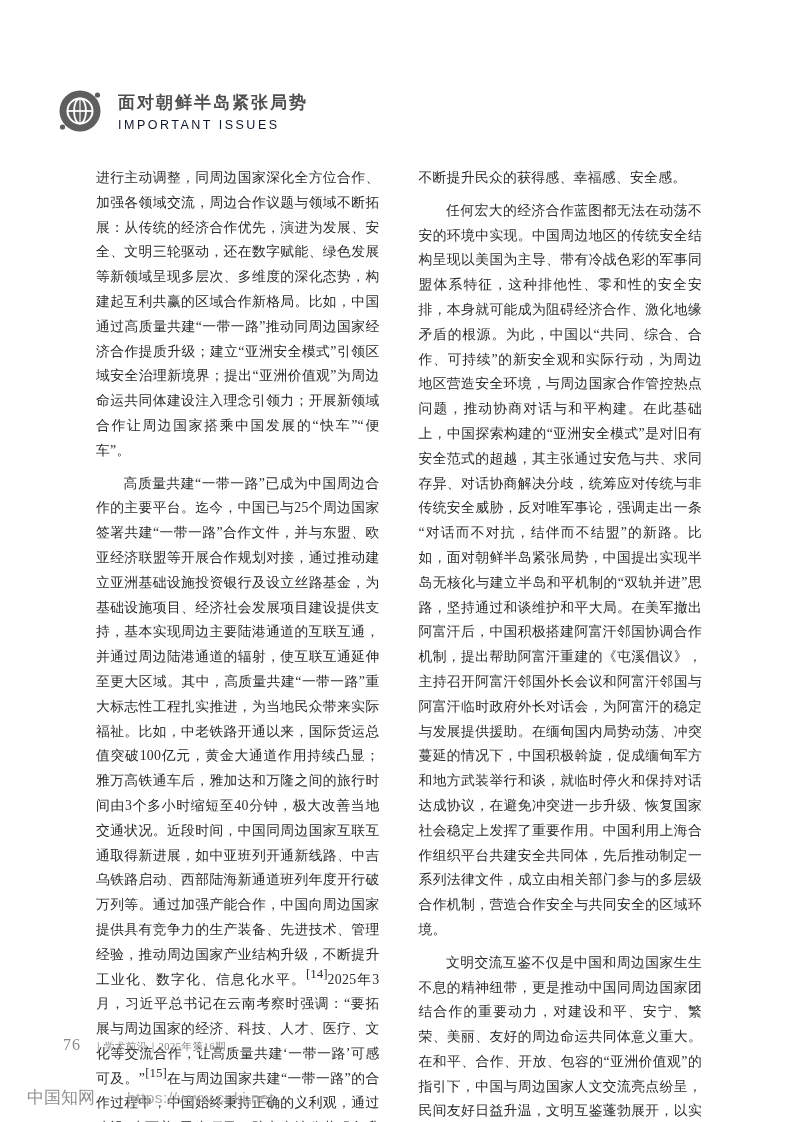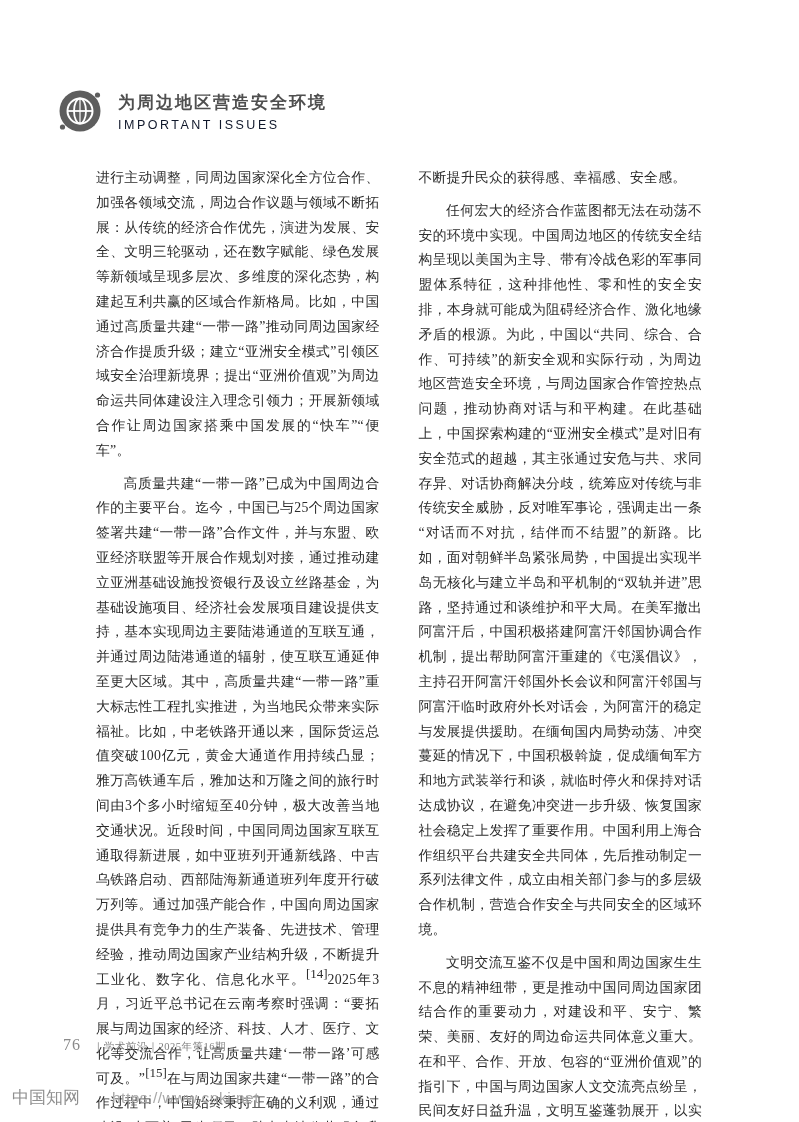--- a/index.html
+++ b/index.html
@@ -42,21 +42,21 @@
     color:#2b2b2b;
     line-height:0;
     vertical-align:super;
     letter-spacing:0;
   }
   
   .ftr{position:absolute;left:63px;top:1036px;display:flex;align-items:flex-end;gap:12px;color:#7d7d7d;}
   .ftr .pagenum{font-size:16px;letter-spacing:1px;color:#8a8a8a;}
   .ftr .meta{font-size:10.5px;color:#7d7d7d;letter-spacing:0.5px;}
   
-  .wm{position:absolute;left:12px;top:1086px;display:flex;align-items:baseline;gap:32px;}
+  .wm{position:absolute;left:27px;top:1086px;display:flex;align-items:baseline;gap:32px;}
   .wm .brand{font-size:17px;color:#8f8f8f;font-family:"Liberation Sans","DejaVu Sans",sans-serif;}
   .wm .url{font-size:15.5px;color:#a8a8a8;font-family:Liberation Sans, sans-serif;letter-spacing:0.5px;}
 </style>
 </head>
 <body>
 
 <div class="page">
 
   <div class="hdr">
     <span class="logo">
@@ -64,21 +64,21 @@
         <circle cx="23" cy="23" r="20.5" fill="#5e5e5e"></circle>
         <circle cx="23" cy="23" r="12.5" fill="none" stroke="#ffffff" stroke-width="2"></circle>
         <ellipse cx="23" cy="23" rx="6" ry="12.5" fill="none" stroke="#ffffff" stroke-width="1.8"></ellipse>
         <line x1="10.5" y1="23" x2="35.5" y2="23" stroke="#ffffff" stroke-width="1.8"></line>
         <line x1="23" y1="10.5" x2="23" y2="35.5" stroke="#ffffff" stroke-width="1.2"></line>
         <circle cx="40.5" cy="7" r="2.6" fill="#5e5e5e"></circle>
         <circle cx="5.5" cy="39" r="2.6" fill="#5e5e5e"></circle>
       </svg>
     </span>
     <div class="hdr-titles">
-      <div class="title-cn">为周边地区营造安全环境</div>
+      <div class="title-cn">面对朝鲜半岛紧张局势</div>
       <div class="title-en">IMPORTANT ISSUES</div>
     </div>
   </div>
 
   <div class="body-cols">
     <div class="col">
       <p class="para">进行主动调整，同周边国家深化全方位合作、加强各领域交流，周边合作议题与领域不断拓展：从传统的经济合作优先，演进为发展、安全、文明三轮驱动，还在数字赋能、绿色发展等新领域呈现多层次、多维度的深化态势，构建起互利共赢的区域合作新格局。比如，中国通过高质量共建“一带一路”推动同周边国家经济合作提质升级；建立“亚洲安全模式”引领区域安全治理新境界；提出“亚洲价值观”为周边命运共同体建设注入理念引领力；开展新领域合作让周边国家搭乘中国发展的“快车”“便车”。</p>
       <p class="para indent"><span>高质量共建“一带一路”已成为中国周边合作的主要平台。迄今，中国已与25个周边国家签署共建“一带一路”合作文件，并与东盟、欧亚经济联盟等开展合作规划对接，通过推动建立亚洲基础设施投资银行及设立丝路基金，为基础设施项目、经济社会发展项目建设提供支持，基本实现周边主要陆港通道的互联互通，并通过周边陆港通道的辐射，使互联互通延伸至更大区域。其中，高质量共建“一带一路”重大标志性工程扎实推进，为当地民众带来实际福祉。比如，中老铁路开通以来，国际货运总值突破100亿元，黄金大通道作用持续凸显；雅万高铁通车后，雅加达和万隆之间的旅行时间由3个多小时缩短至40分钟，极大改善当地交通状况。近段时间，中国同周边国家互联互通取得新进展，如中亚班列开通新线路、中吉乌铁路启动、西部陆海新通道班列年度开行破万列等。通过加强产能合作，中国向周边国家提供具有竞争力的生产装备、先进技术、管理经验，推动周边国家产业结构升级，不断提升工业化、数字化、信息化水平。</span><sup class="fn">[14]</sup><span>2025年3月，习近平总书记在云南考察时强调：“要拓展与周边国家的经济、科技、人才、医疗、文化等交流合作，让高质量共建‘一带一路’可感可及。”</span><sup class="fn">[15]</sup><span>在与周边国家共建“一带一路”的合作过程中，中国始终秉持正确的义利观，通过建设“小而美”民生项目，助力当地公共服务升级，</span></p>
     </div>
     <div class="col">

